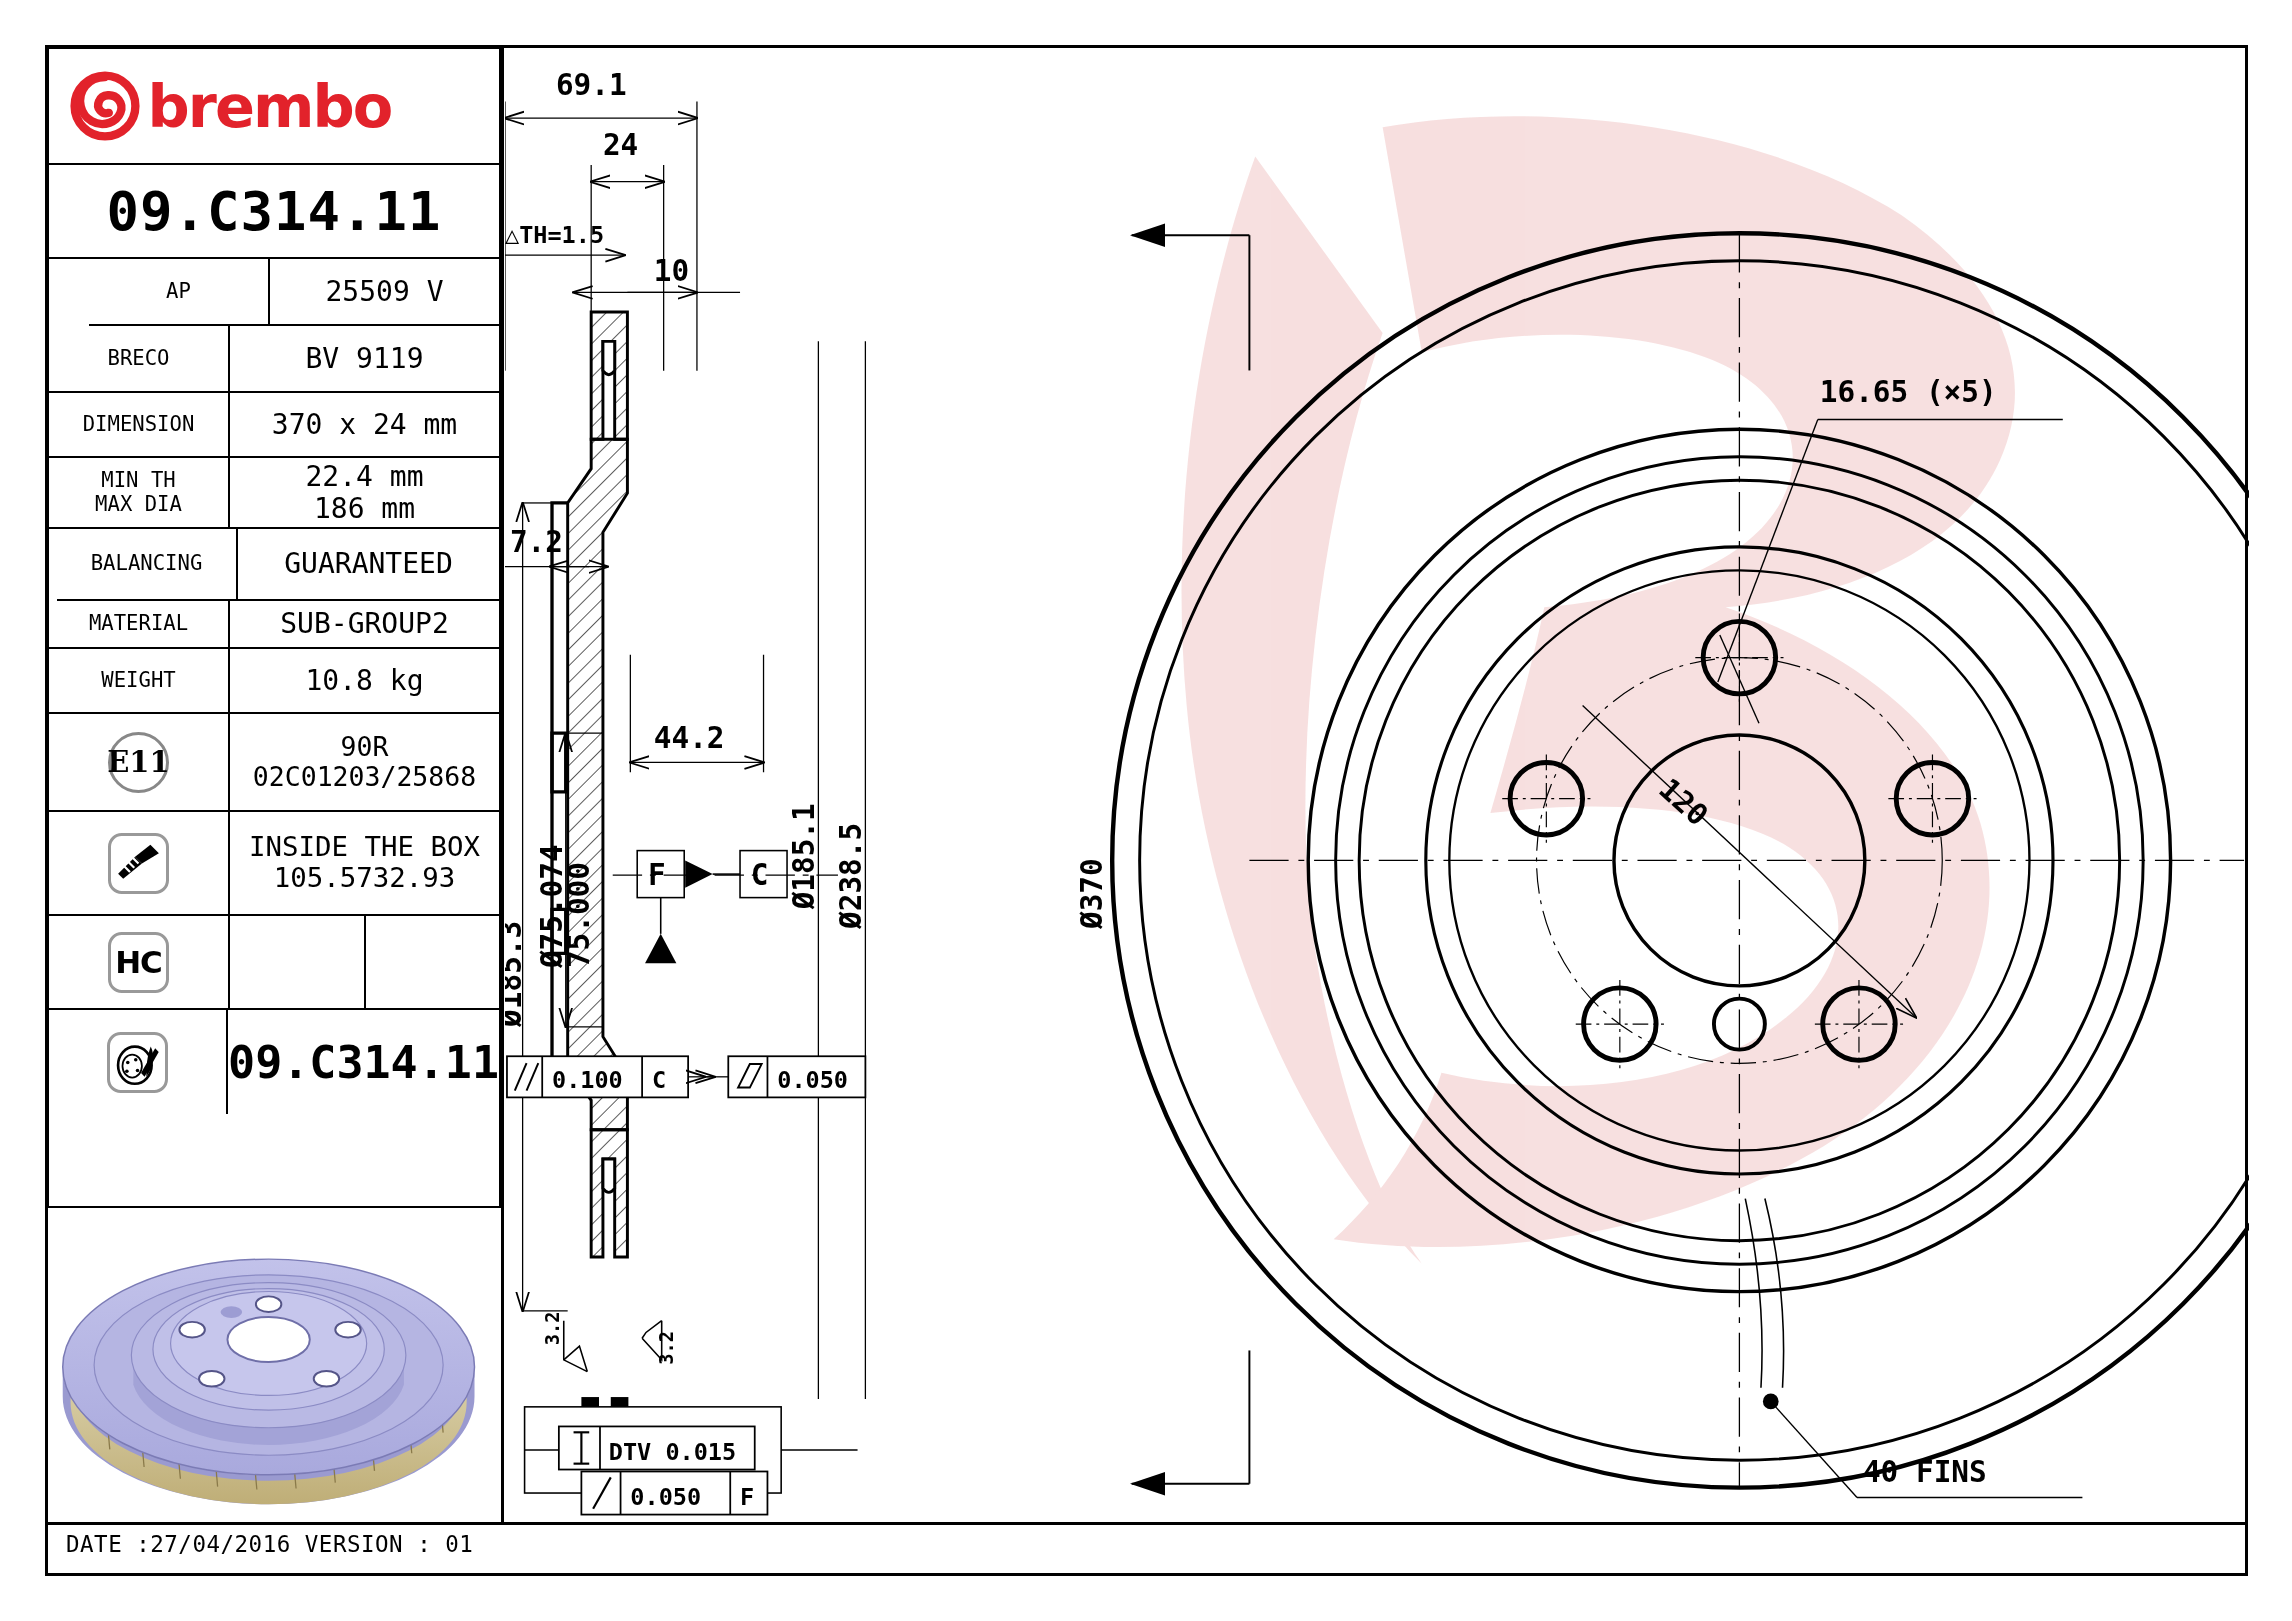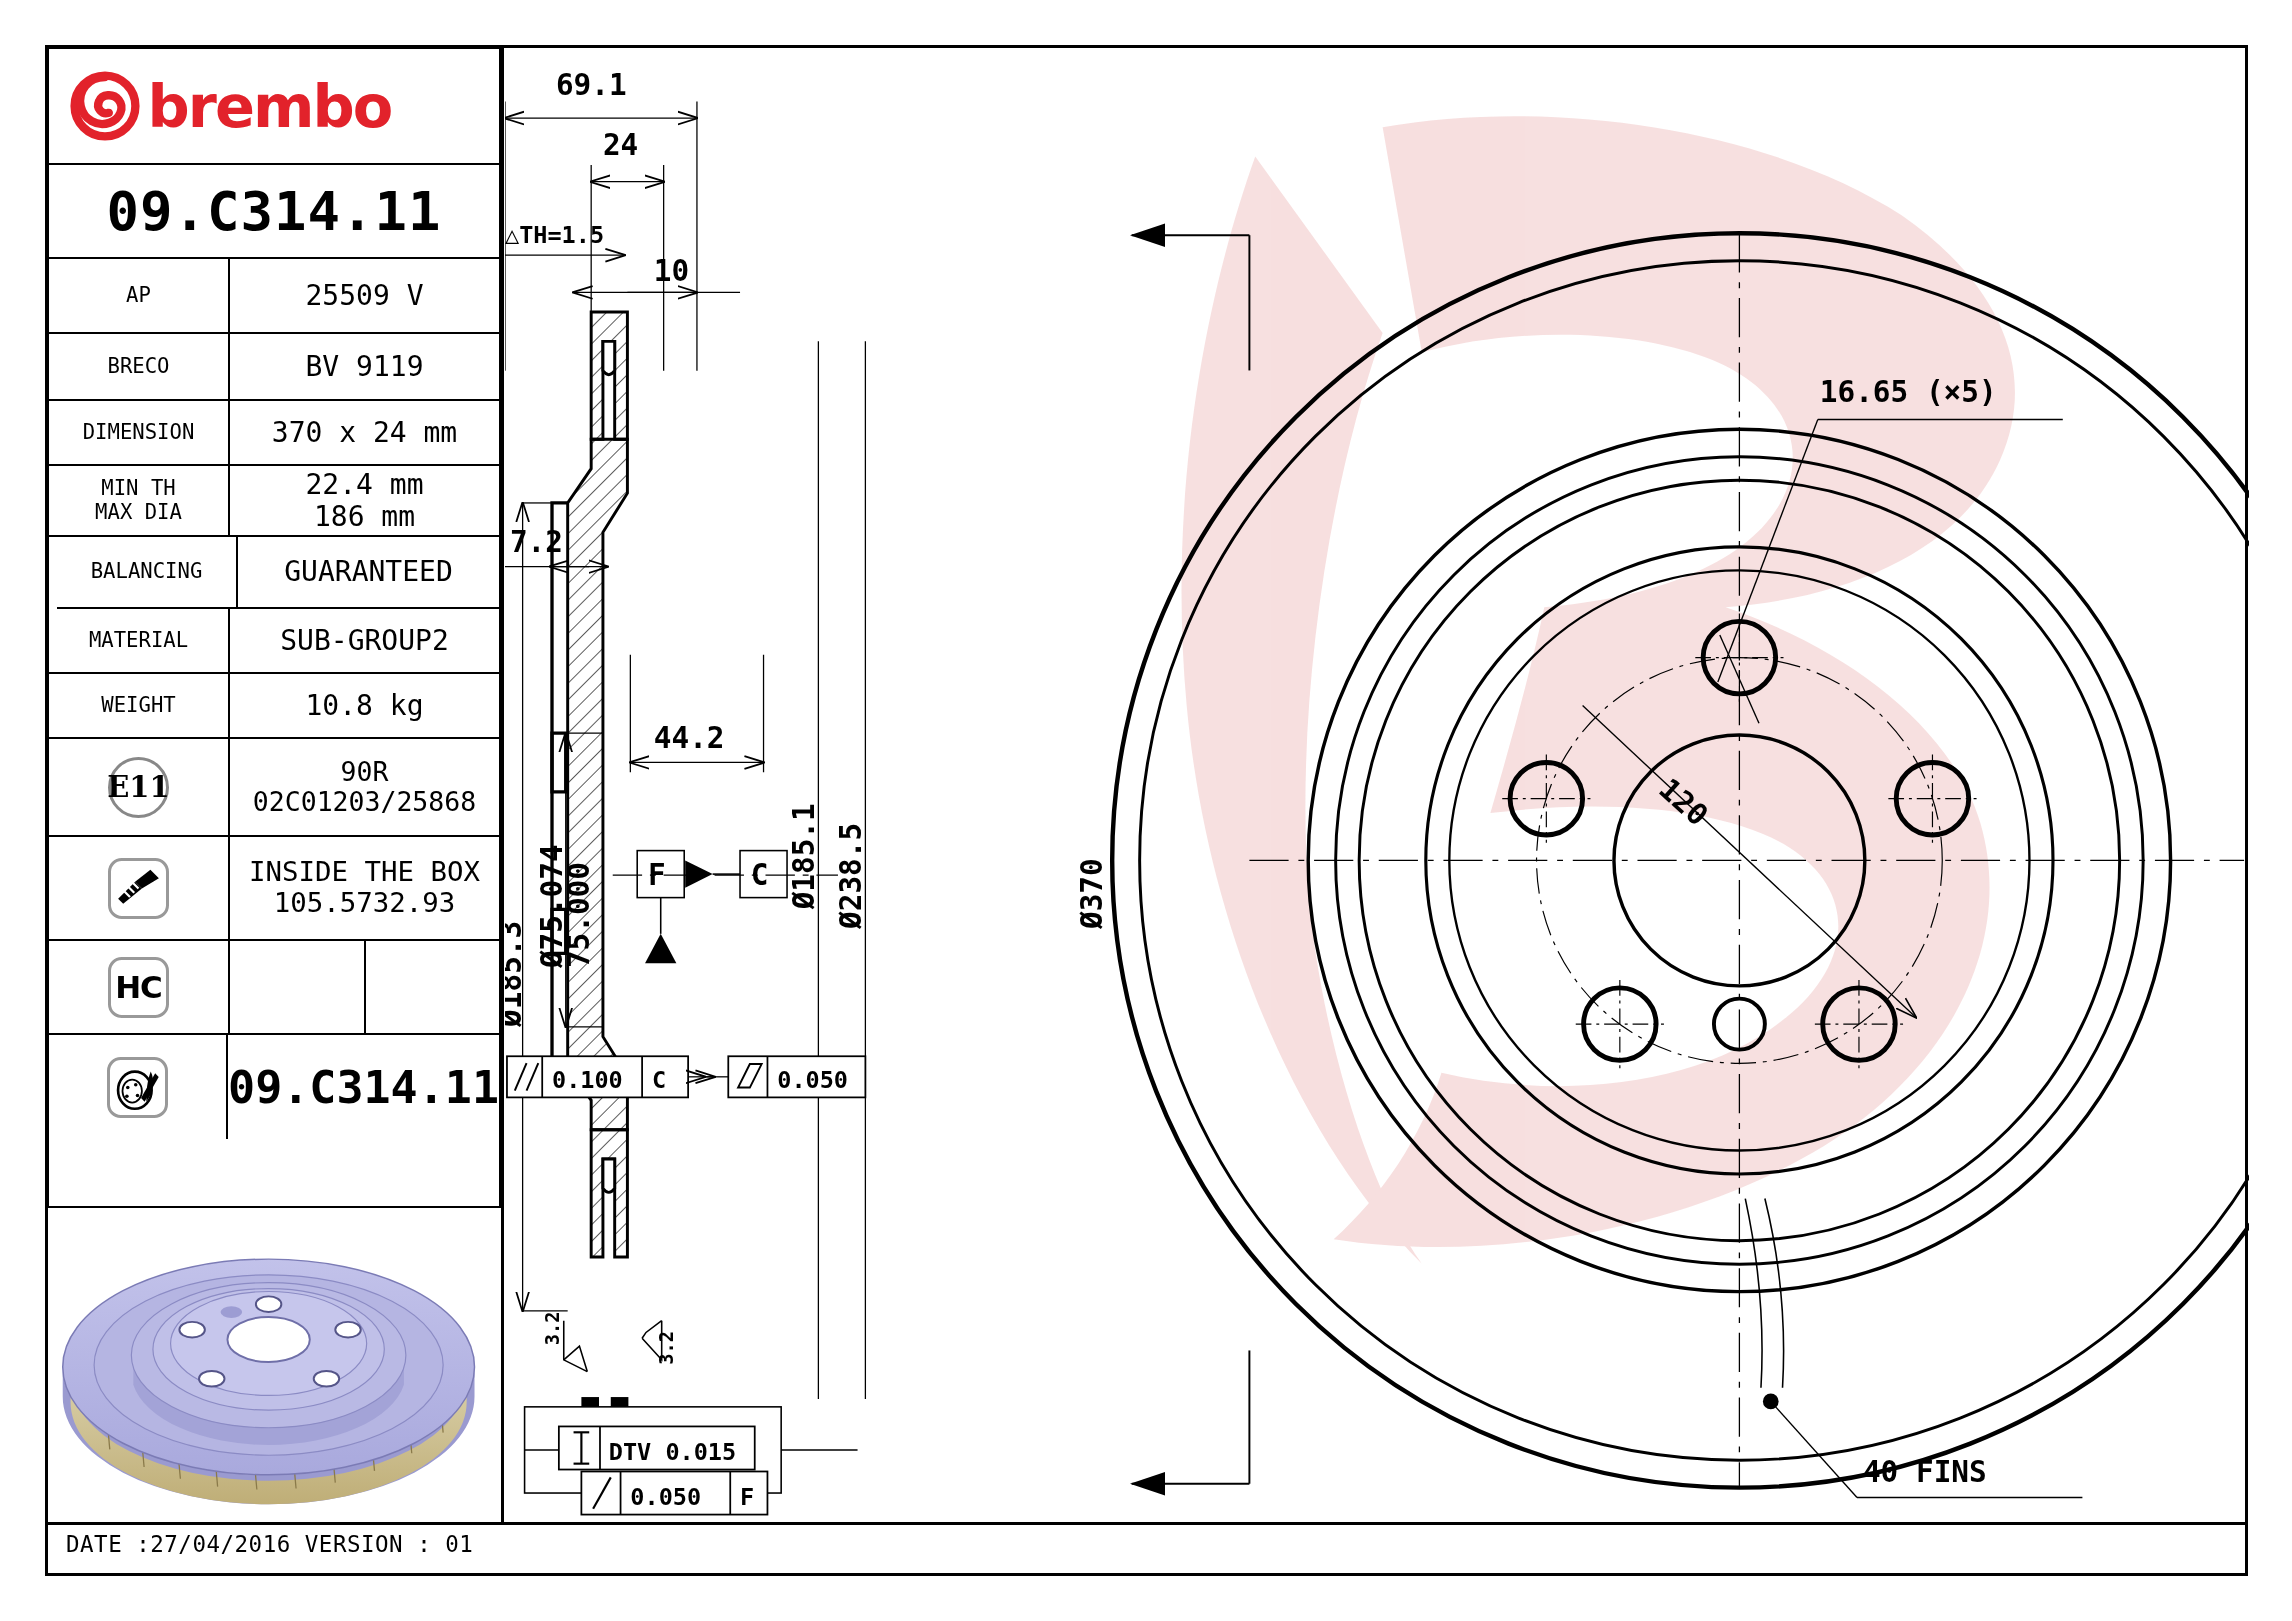--- a/index.html
+++ b/index.html
@@ -42,26 +42,26 @@
     text-align:center; font-size:28px; flex-direction:column; line-height:1.12;
     font-weight:normal;
   }
   .tcell-full {
     flex:1; display:flex; align-items:center; justify-content:center;
     font-size:28px; font-weight:bold;
   }
   .logo-row { height:116px; align-items:center; justify-content:flex-start; padding-left:17.6px; }
   .code-row { height:94px; justify-content:center; }
   .code-row .big { font-size:54px; font-weight:bold; letter-spacing:1px; }
-  .r-ap { height:75px; }
+  .r-ap { height:67px;margin-left:40px; }
   .r-breco { height:67px; }
   .r-dim { height:65px; }
   .r-minth { height:71px; }
   .r-bal { height:72px;margin-left:8px; }
-  .r-mat { height:65px; }
+  .r-mat { height:48px; }
   .r-weight { height:65px; }
   .r-e11 { height:98px; }
   .r-screw { height:104px; }
   .r-hc { height:94px; }
   .r-disc { height:104px; }
   .icon-cell {
     width:181px; border-right:2px solid #000;
     display:flex; align-items:center; justify-content:center;
   }
   .sub-split { display:flex; flex:1; }

